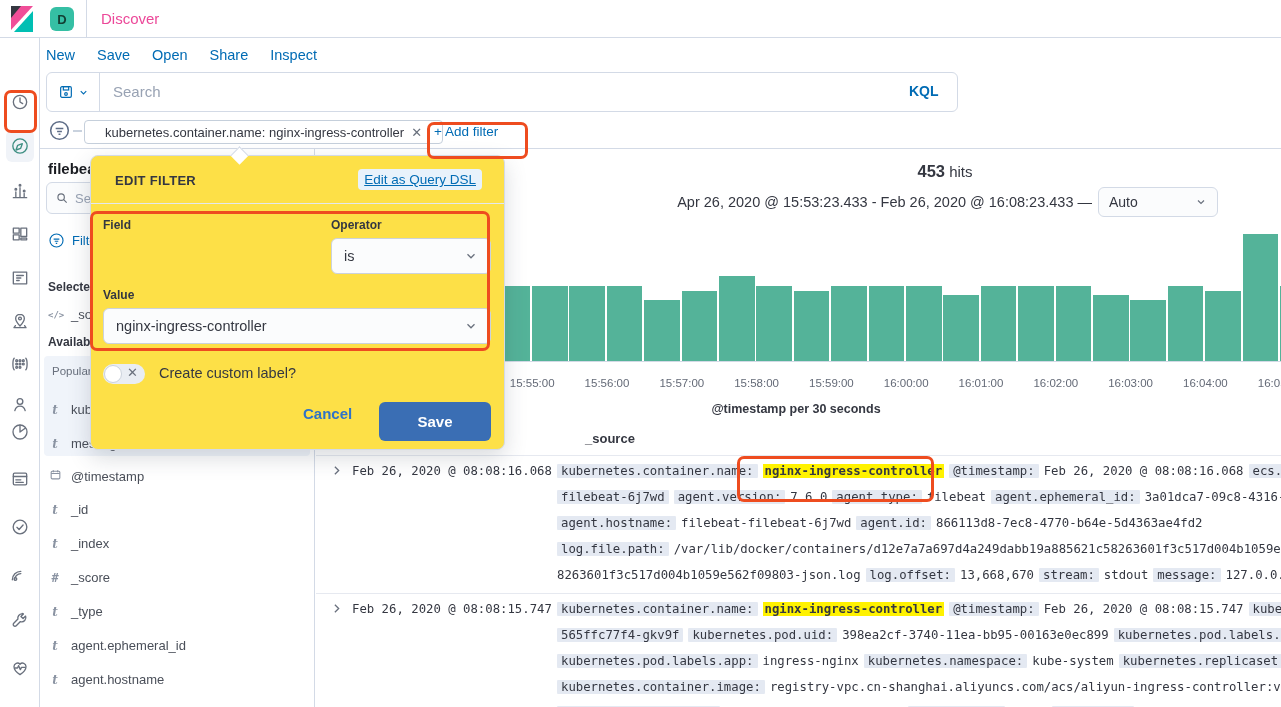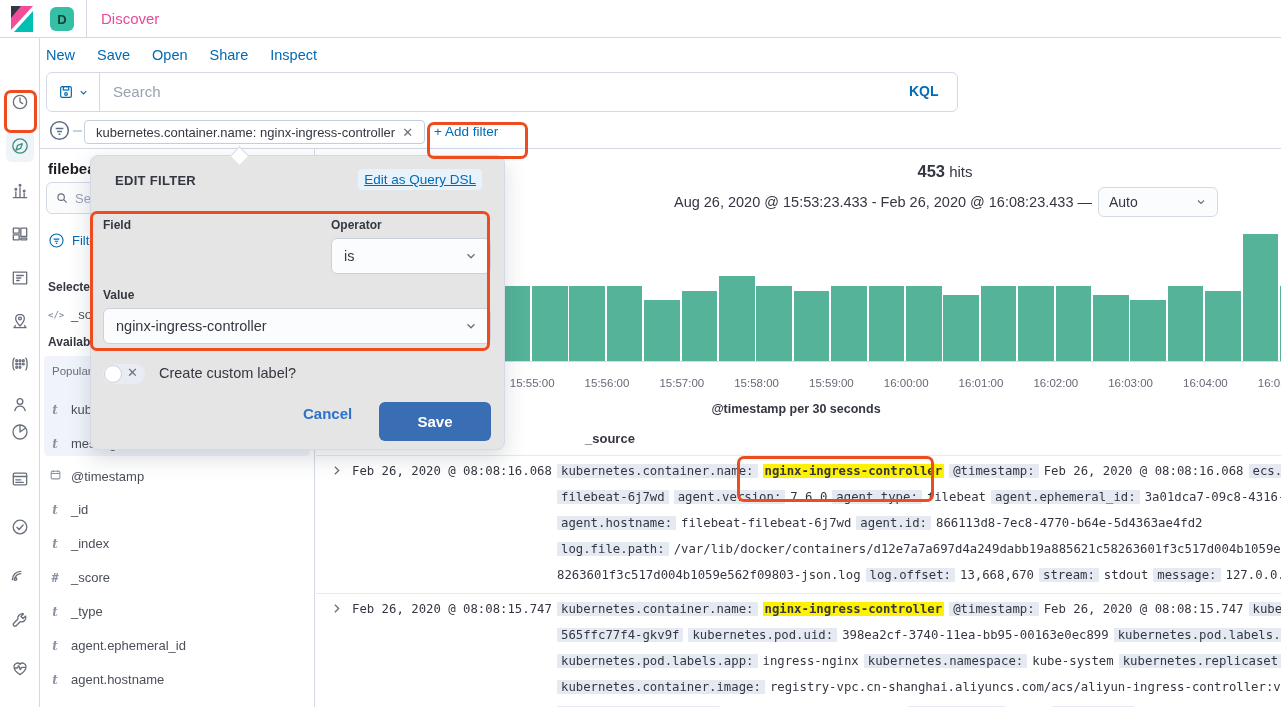--- a/index.html
+++ b/index.html
@@ -31,21 +31,21 @@
   #kql-label { left:862px; top:10px; font-size:14px; color:#006BB4; font-weight:600; }
   #datepicker { left:968px; top:72px; width:313px; height:40px; border:1px solid #D3DAE6; border-radius:6px 0 0 6px; background:#fff; z-index:6; display:flex; align-items:center; }
   #dp-icons { width:64px; display:flex; align-items:center; justify-content:center; gap:5px; color:#006BB4; border-right:1px solid #E3E8EF; height:100%; }
   #dp-text { padding-left:14px; font-size:14.5px; color:#343741; }
 
   
   #filter-bar { left:40px; top:112px; width:1241px; height:37px; background:#fff; border-bottom:1px solid #D3DAE6; z-index:6; }
   #filter-icon { position:absolute; left:8px; top:7px; color:#5E6D87; }
   #filter-dash { position:absolute; left:33px; top:18px; width:9px; height:2px; background:#C9D2DE; }
   #filter-pill { position:absolute; left:44px; top:8px; height:24px; border:1px solid #C5CFDB; border-radius:4px;
-    background:#fff; display:flex; align-items:center; padding:0 11px; font-size:13px; color:#343741; gap:7px; }
+    background:#fff; display:flex; align-items:center; padding:0 20px; font-size:13px; color:#343741; gap:7px; }
   #filter-pill .x { color:#69707D; font-size:13px; }
   #add-filter { position:absolute; left:394px; top:12px; font-size:13.5px; color:#006BB4; }
 
   
   #fields-panel { left:40px; top:149px; width:275px; height:558px; background:#fff; border-right:1px solid #D3DAE6; z-index:2; }
   #index-pattern { position:absolute; left:8px; top:11px; font-size:15px; font-weight:bold; color:#1a1c21; }
   #field-search { position:absolute; left:6px; top:33px; width:262px; height:32px; border:1px solid #D3DAE6; border-radius:6px; background:#fbfcfd;
     display:flex; align-items:center; gap:6px; padding:0 8px; color:#69707D; }
   #field-search .ph { font-size:13px; color:#98A2B3; }
   #filter-by-type { position:absolute; left:8px; top:83px; display:flex; align-items:center; gap:7px; color:#006BB4; font-size:13px; }
@@ -78,21 +78,21 @@
   .row-divider { position:absolute; left:0; width:965px; height:1px; background:#E6E9F0; }
   .caret { position:absolute; color:#69707D; }
   .tcell { position:absolute; font-family:"DejaVu Sans Mono", monospace; font-size:12.3px; color:#343741; white-space:nowrap; }
   .src-line { position:absolute; left:241px; width:724px; font-family:"DejaVu Sans Mono", monospace; font-size:12.3px;
     white-space:nowrap; overflow:hidden; color:#343741; }
   .tok-f { background:#E4E9F2; border-radius:3px; padding:1px 4px; margin-right:5px; color:#343741; }
   .tok-v { margin-right:5px; }
   .tok-m { background:#FFF200; padding:1px 2px; margin-right:5px; font-weight:bold; }
 
   
-  #popover { left:90px; top:155px; width:415px; height:295px; background:#e5e5e5; border:1px solid #D3DAE6; border-radius:8px;
+  #popover { left:90px; top:155px; width:415px; height:295px; background:#fde047; border:1px solid #D3DAE6; border-radius:8px;
     box-shadow:0 8px 22px rgba(50,60,80,.18); z-index:40; }
   #pop-arrow { position:absolute; left:142px; top:-7px; width:13px; height:13px; background:#fff;
     border-left:1px solid #D3DAE6; border-top:1px solid #D3DAE6; transform:rotate(45deg); }
   #pop-title { position:absolute; left:24px; top:17px; font-size:13px; font-weight:bold; letter-spacing:.3px; }
   #dsl-link { position:absolute; right:22px; top:13px; background:#E8F2FB; border-radius:4px; padding:3px 6px;
     font-size:13.5px; color:#006BB4; text-decoration:underline; }
   #pop-divider { position:absolute; left:0; top:47px; width:100%; height:1px; background:#E3E8EF; }
   .pop-label { position:absolute; font-size:12px; font-weight:bold; color:#343741;text-align:center; }
   .pop-select { position:absolute; height:36px; border:1px solid #CBD2DC; border-radius:6px; background:#fbfcfd;
     display:flex; align-items:center; justify-content:space-between; padding:0 12px; font-size:14.5px; color:#343741; }
@@ -335,21 +335,21 @@
       <div class="field-row" style="top: 523px;">
         <span class="ficon">t</span>
         <span>agent.hostname</span>
       </div>
     </div>
 
   <div class="abs" id="hits-line">
     <b>453</b>
     <span>hits</span>
   </div>
-  <div class="abs" id="range-line">Aug 26, 2020 @ 15:53:23.433 - Feb 26, 2020 @ 16:08:23.433 —</div>
+  <div class="abs" id="range-line">Apr 26, 2020 @ 15:53:23.433 - Feb 26, 2020 @ 16:08:23.433 —</div>
   <div class="abs" id="interval-select">
     <span>Auto</span>
     <svg viewBox="0 0 24 24" fill="none" stroke="currentColor" stroke-width="2.4">
         <path d="M6 9l6 6 6-6"></path>
       </svg>
   </div>
 
   <div class="abs" id="chart">
     <div id="baseline"></div>
     <div id="xaxis-title">@timestamp per 30 seconds</div>

